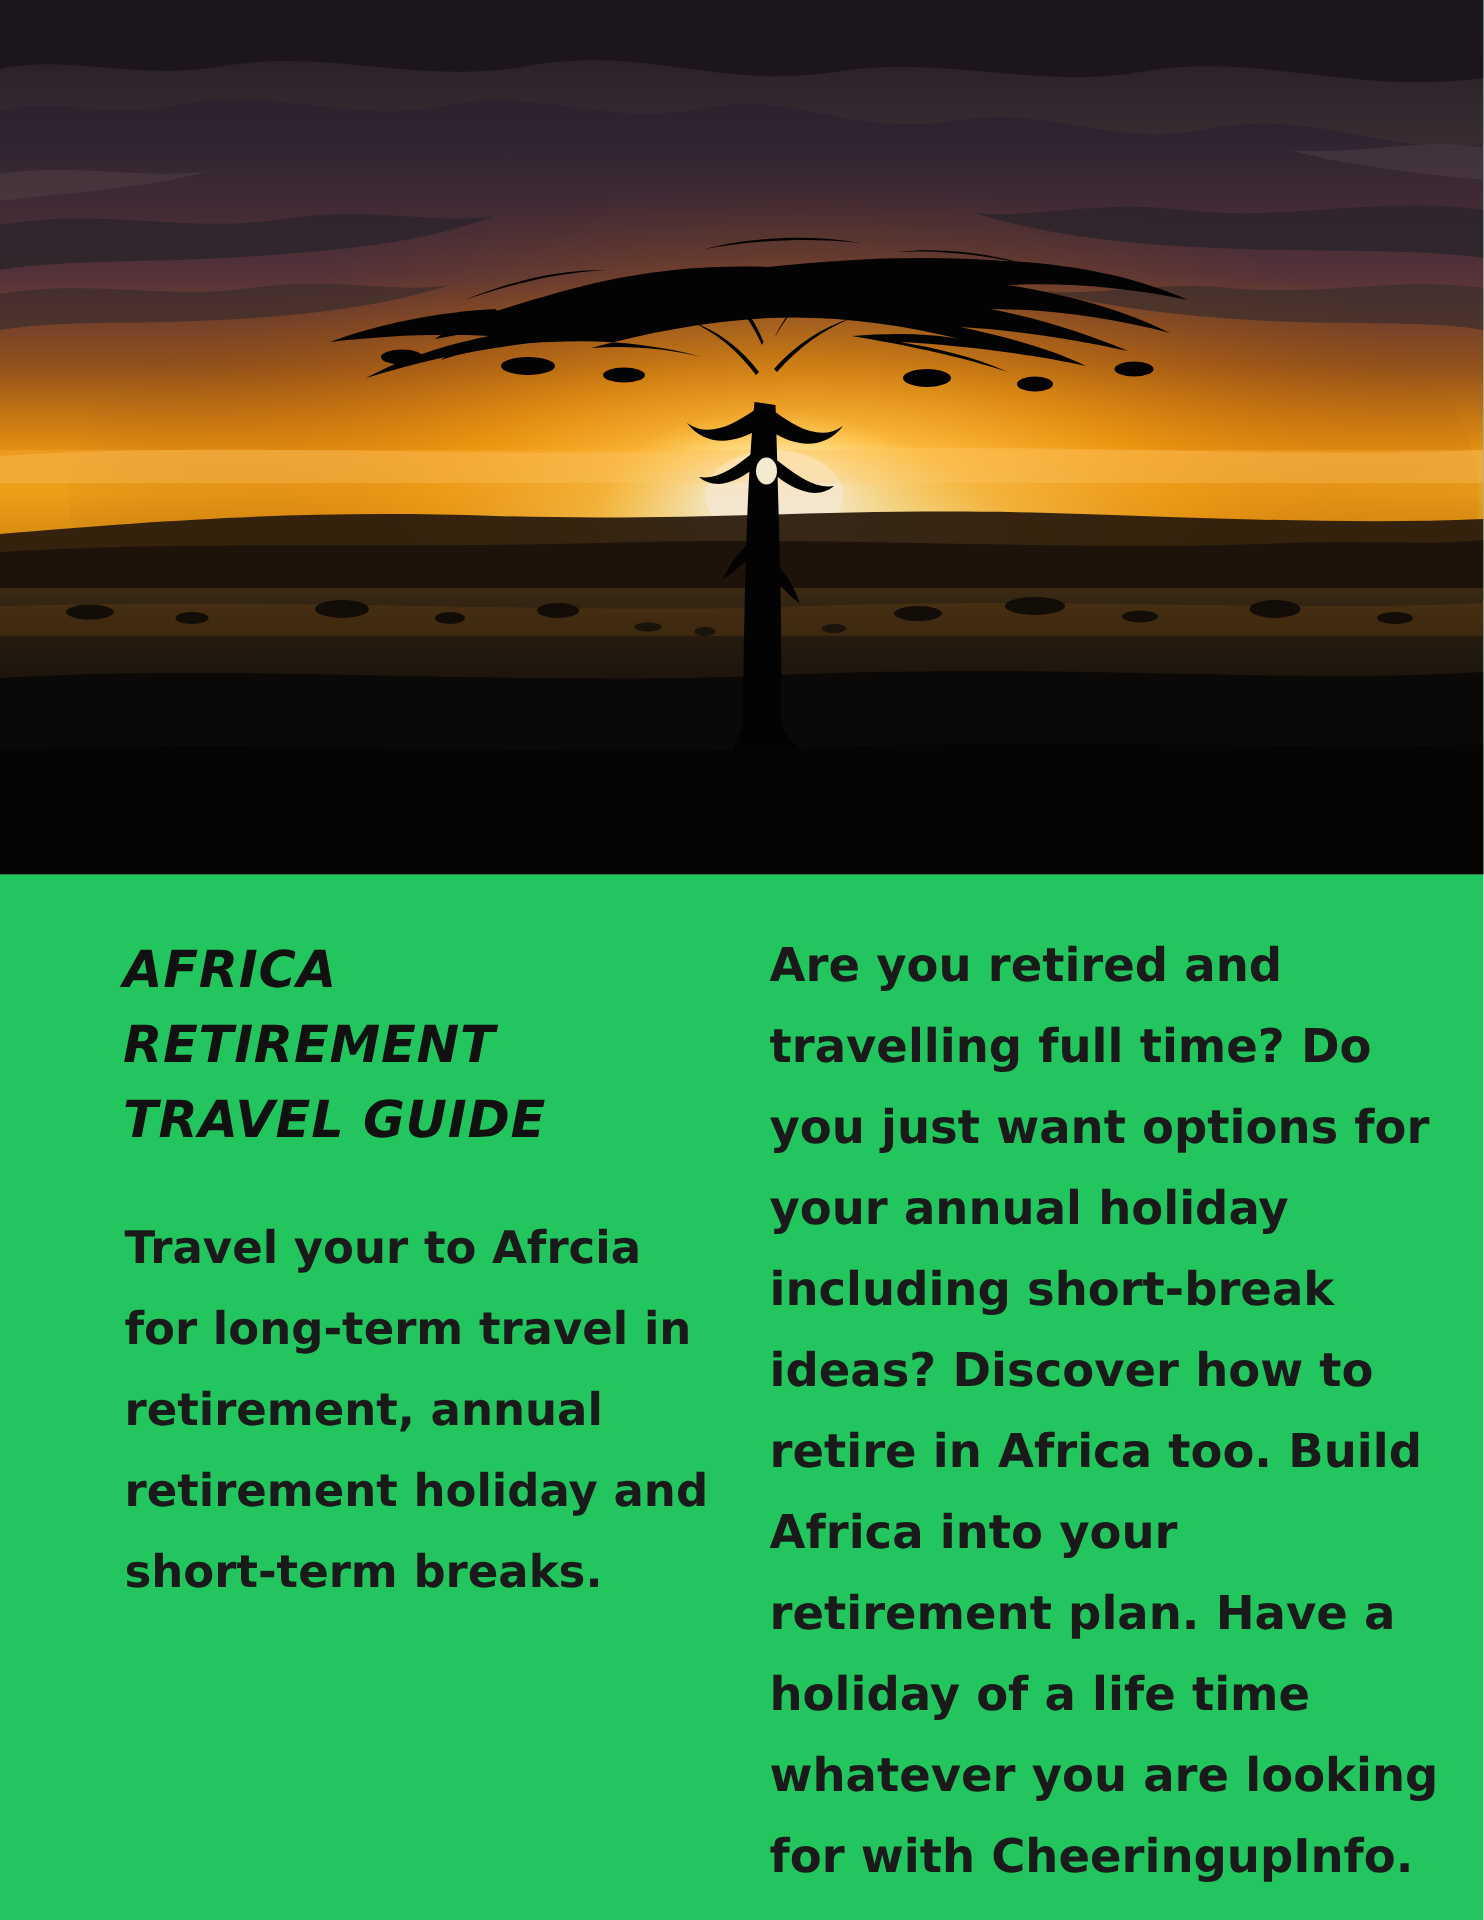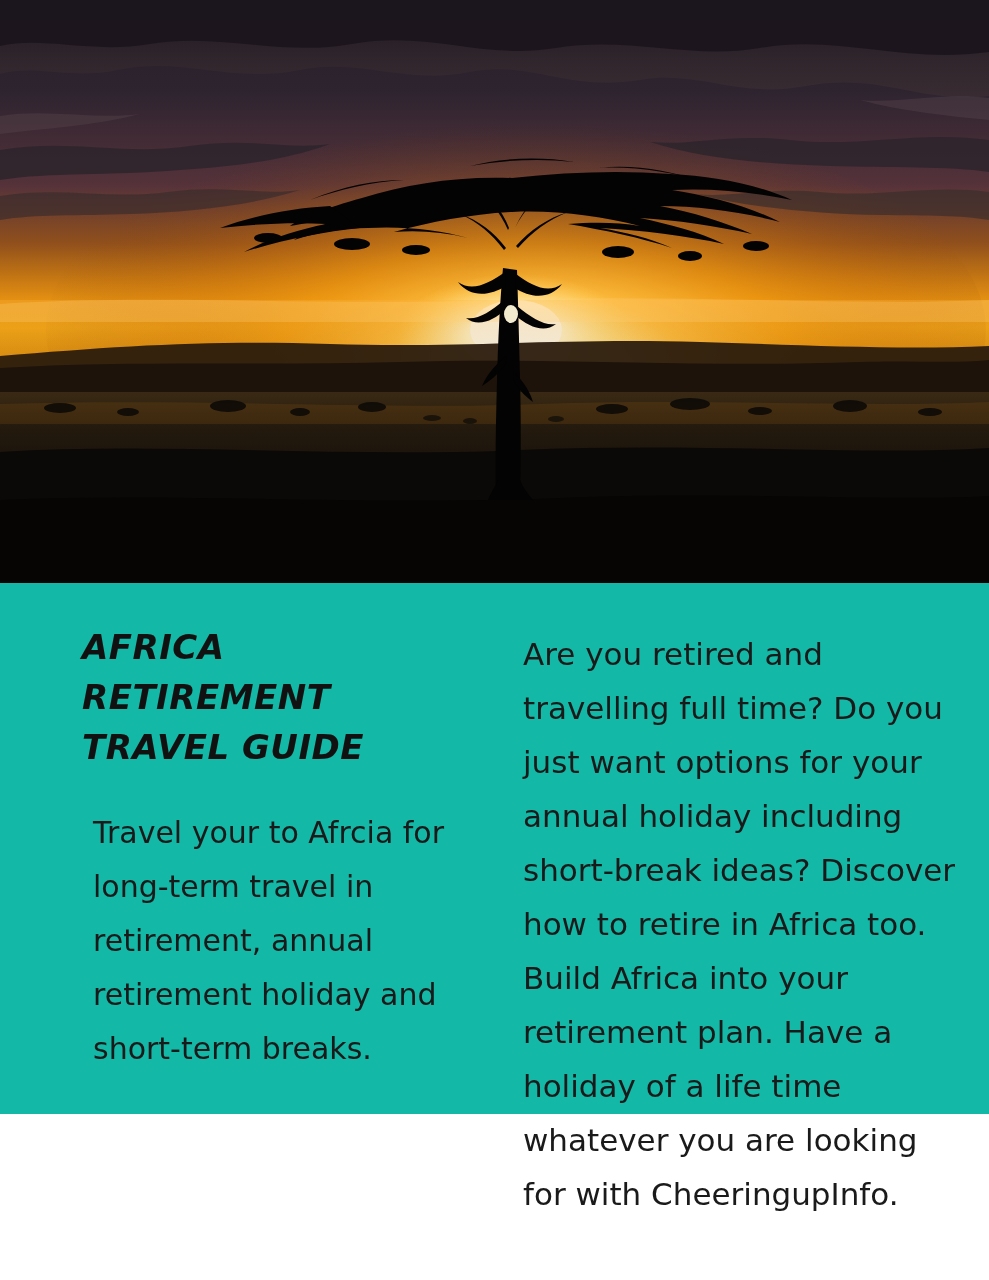--- a/index.html
+++ b/index.html
@@ -34,22 +34,22 @@
     width: 989px;
     height: 583px;
   }
 
   
   .content {
     position: absolute;
     top: 583px;
     left: 0;
     width: 989px;
-    height: 531px;
-    background: #14b8a6;
+    height: 697px;
+    background: #22c55e;
   }
 
   .col-left {
     position: absolute;
     left: 82px;
     top: 39px;
     width: 392px;
   }
   .col-right {
     position: absolute;
@@ -67,22 +67,22 @@
     letter-spacing: 0.5px;
     color: #111111;
     margin: 0 0 34px 0;
   }
 
   .body-text {
     font-family: "DejaVu Sans", sans-serif;
     font-size: 30px;
     line-height: 54px;
     color: #1a1a1a;
-    margin: 11px;
-    font-weight: 400;
+    margin: 1px;
+    font-weight: 700;
   }
 
   .body-text.right {
     font-size: 31px;
     line-height: 54px;
   }
 </style>
 </head>
 <body>
 

